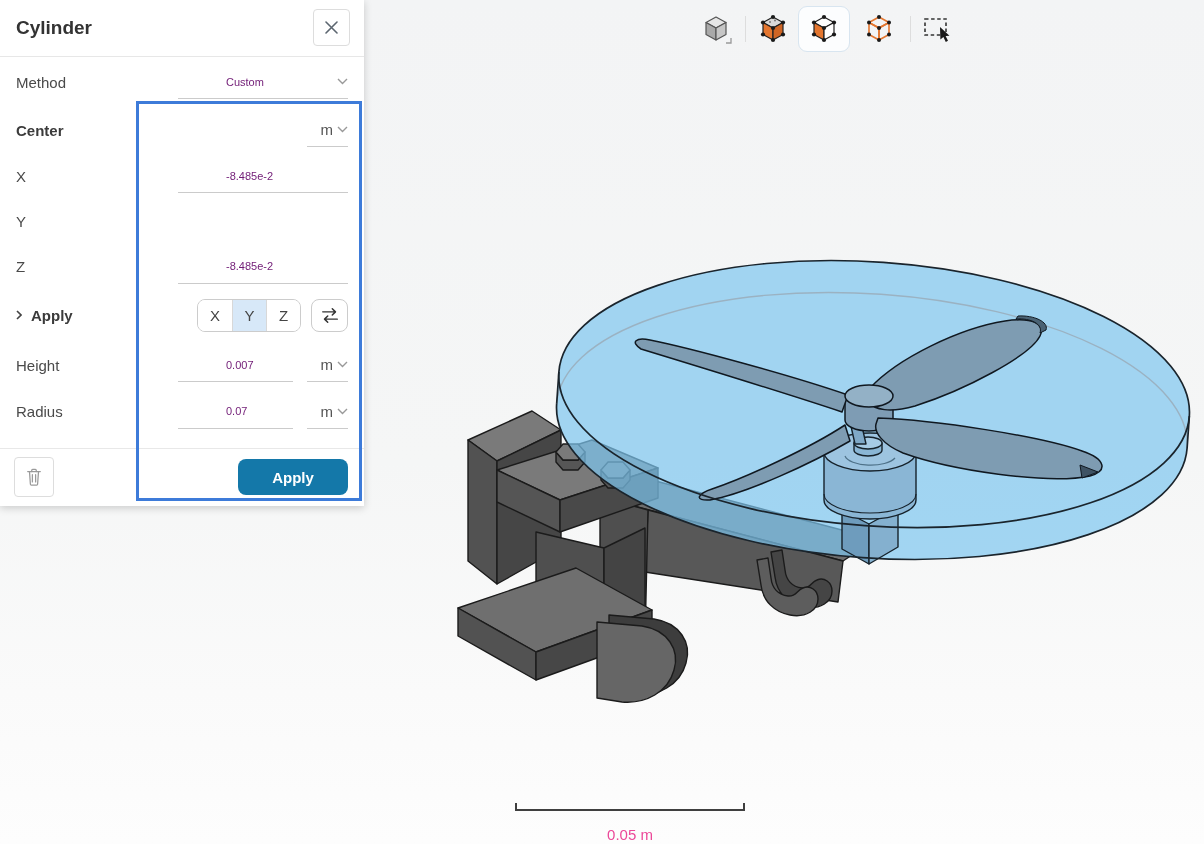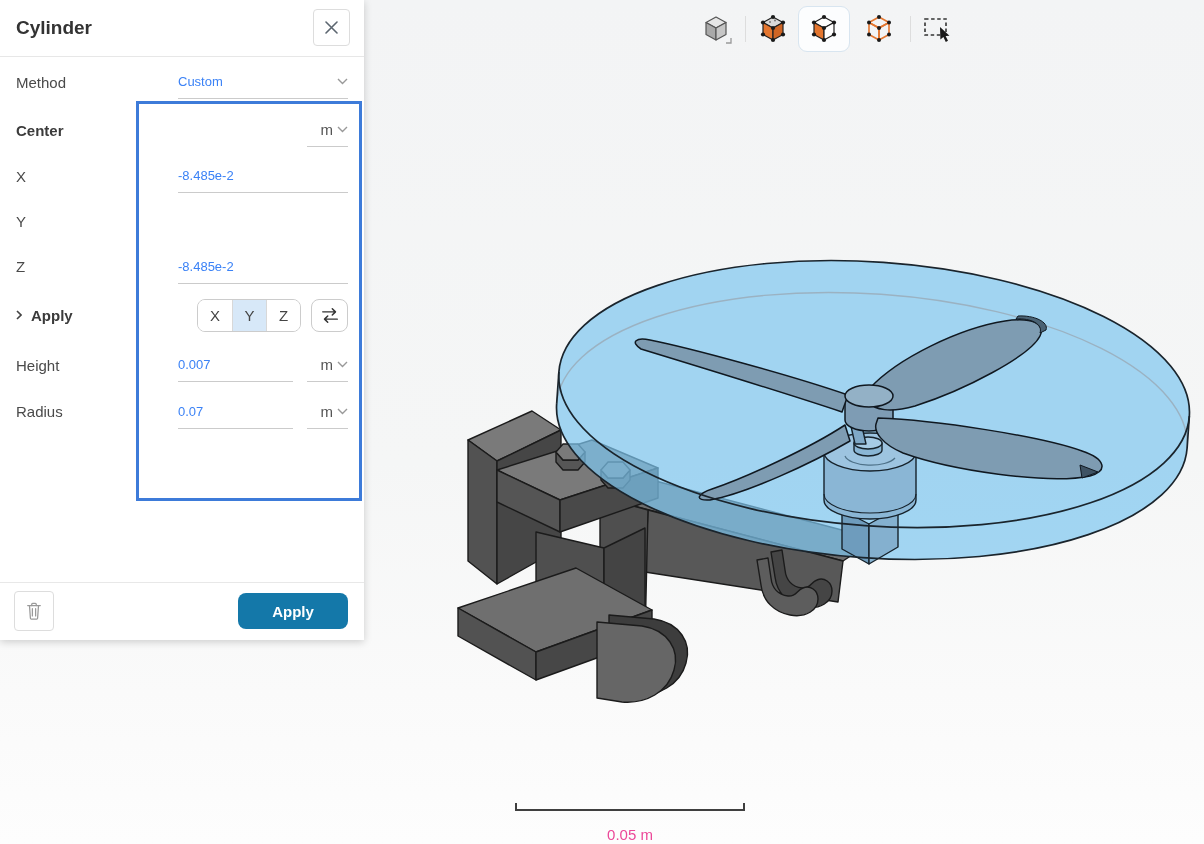--- a/index.html
+++ b/index.html
@@ -2,39 +2,39 @@
 <html><head>
 <meta charset="utf-8">
 <style>
   * { margin:0; padding:0; box-sizing:border-box; }
   html,body { width:1204px; height:844px; overflow:hidden;
     font-family:"Liberation Sans", sans-serif;
     background:linear-gradient(180deg,#f3f4f5 0%,#f5f6f6 55%,#fafafa 82%,#fdfdfd 100%); }
   .viewport { position:absolute; left:0; top:0; width:1204px; height:844px; }
 
   
-  .panel { position:absolute; left:0; top:0; width:364px; height:640px; background:#fff;
+  .panel { position:absolute; left:0; top:0; width:364px; height:506px; background:#fff;
     box-shadow:0 2px 8px rgba(0,0,0,.18); z-index:20; }
   .panel-header { position:relative; height:57px; border-bottom:1px solid #e7e7e7; }
   .panel-title { position:absolute; left:16px; top:17px; font-size:19px; font-weight:700; color:#333; }
   .close-btn { position:absolute; right:14px; top:9px; width:37px; height:37px; background:#fff;
     border:1px solid #ddd; border-radius:4px; display:flex; align-items:center; justify-content:center; cursor:pointer; }
   .panel-body { position:relative; }
   .row { display:flex; align-items:center; padding:0 16px; }
   .r-method{height:50px;gap:12px;} .r-center{height:46px;align-items:center;} .r-x{height:46px;} .r-y{height:45px;}
   .r-z{height:45px;} .r-axis{height:52px;} .r-height{height:48px;} .r-radius{height:45px;}
   .lbl { font-size:15px; color:#4a4a4a; }
   .lbl.bold { font-weight:700; color:#3b3b3b; }
   .ctl { margin-left:auto; width:170px; height:34px; display:flex; align-items:center;
     border-bottom:1px solid #cbcbcb; }
   .ctl.nar { width:115px; }
   .unit-ctl { margin-left:auto; width:41px; height:34px; display:flex; align-items:center;
     justify-content:flex-end; border-bottom:1px solid #cbcbcb; gap:4px; }
   .unit-ctl.after { margin-left:14px; }
-  .val { font-size:13px; color:#3b82f6; }
+  .val { font-size:11px; color:#701a75;margin-left:48px; }
   .unit-txt { font-size:15px; color:#555; }
   .chev { margin-left:auto; flex:none; }
   .unit-ctl .chev { margin-left:0; }
   .axis-right { margin-left:auto; display:flex; align-items:center; }
   .seg { display:flex; border:1px solid #ccc; border-radius:8px; overflow:hidden; height:33px; }
   .seg-cell { width:34px; display:flex; align-items:center; justify-content:center;
     font-size:15px; color:#444; background:#fff; cursor:pointer; }
   .seg-cell + .seg-cell { border-left:1px solid #d8d8d8; }
   .seg-cell.sel { background:#d7e8f8; }
   .swap-btn { margin-left:10px; width:37px; height:33px; border:1px solid #ccc; border-radius:8px;

